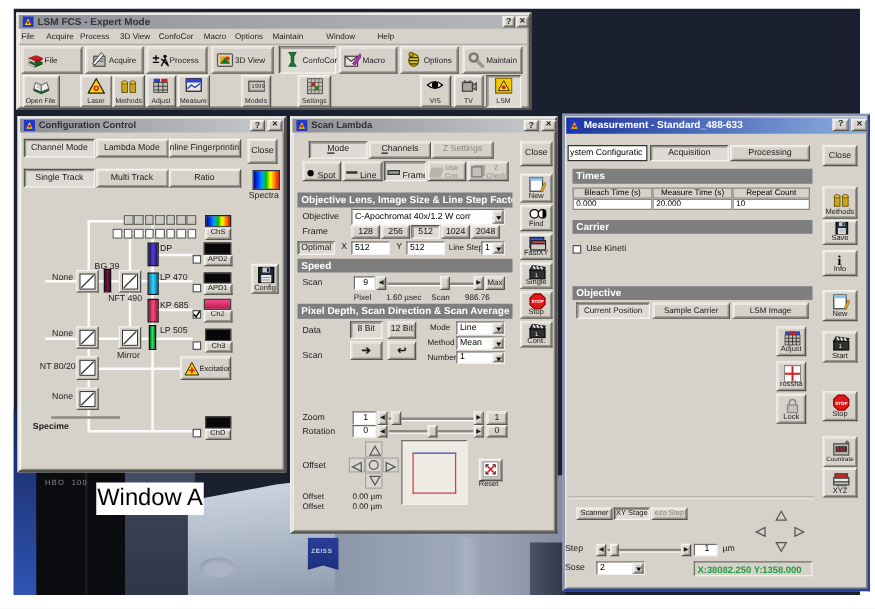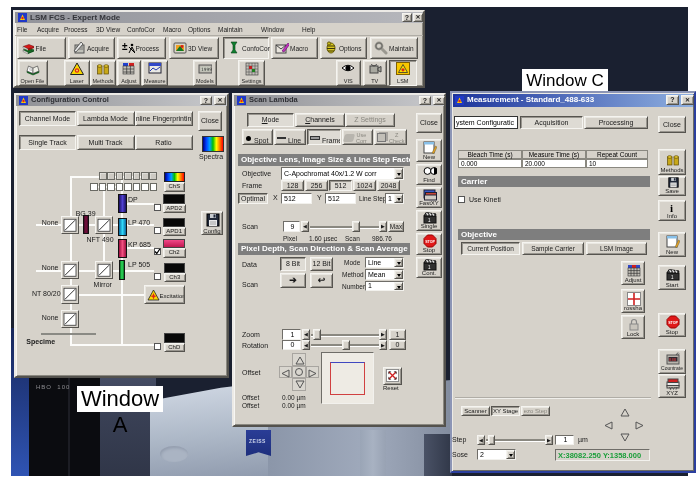--- a/index.html
+++ b/index.html
@@ -20,22 +20,21 @@
 <div style="left:100px;top:366px;width:56px;height:110px;background:linear-gradient(180deg,#485068,#3a4156 40%,#303648)"></div>
 <div class="t" style="left:36px;top:384px;font-size:6px;color:#8e8e92;letter-spacing:1px">HBO&nbsp;&nbsp;100</div>
 <div style="left:150px;top:382px;width:118px;height:94px;background:linear-gradient(175deg,#ccd4e0 10%,#aeb9c8 55%,#909bae);clip-path:polygon(0 20%,60% 6%,100% 0,100% 100%,0 100%)"></div>
 <div style="left:160px;top:446px;width:28px;height:16px;border-radius:50%;background:#aab4c3;box-shadow:inset 1px 2px 3px #939dae"></div>
 <div style="left:268px;top:380px;width:184px;height:96px;background:linear-gradient(90deg,#8b96a9,#a0aabc 55%,#939daf 75%,#828c9e);clip-path:polygon(0 14%,100% 0,100% 100%,0 100%)"></div>
 <div style="left:360px;top:430px;width:26px;height:46px;background:linear-gradient(90deg,#9aa5b6,#a8b2c2,#98a2b3)"></div>
 <div style="left:424px;top:434px;width:28px;height:42px;background:linear-gradient(90deg,#4a5266,#303748)"></div>
 <div style="left:246px;top:430px;width:25px;height:26px;background:linear-gradient(180deg,#2a3d96,#1e2f7d);clip-path:polygon(0 0,100% 0,100% 100%,50% 86%,0 100%)">
       <span style="position:absolute;left:3px;top:9px;color:#cdd4ea;font-size:5px;font-weight:bold;letter-spacing:0.5px;line-height:1">ZEISS</span>
     </div>
-<div style="left:77px;top:386px;width:86px;height:26px;background:#fff;color:#000;font-size:22px;text-align:center;line-height:26px">Window A</div>
-<div style="left:522px;top:69px;width:86px;height:24px;background:#fff;color:#000;font-size:17px;text-align:center;line-height:24px">Window C</div>
+<div style="left:77px;top:386px;width:86px;height:26px;background:#fff;color:#000;font-size:19px;text-align:center;line-height:26px">Window A</div>
 <div class="w" style="left:13px;top:10px;width:412px;height:78px;"></div>
 <div style="left:15px;top:12px;width:408px;height:11px;background:linear-gradient(90deg,#92939a,#b6b7bc)"></div>
 <div style="left:18px;top:13px;width:9px;height:9px;">
       <svg width="9" height="9" viewBox="0 0 9 9" style="position:absolute;left:0;top:0">
         <rect x="0" y="0" width="9" height="9" fill="#2038c8"></rect>
         <path d="M2 7 L4.5 1.5 L7 7 Z" fill="#f8d000"></path>
         <circle cx="4.5" cy="5" r="1.2" fill="#e02020"></circle>
       </svg>
     </div>
 <div class="t" style="left:30px;top:13px;font-size:8px;font-weight:bold;color:#33343a">LSM FCS - Expert Mode</div>
@@ -410,20 +409,21 @@
 <div class="b" style="left:377px;top:180px;width:23px;height:11px;font-size:7px;text-align:center;line-height:9px;">2048</div>
 <div class="bp" style="left:238px;top:192.5px;width:30px;height:11px;font-size:7px;text-align:center;line-height:9px;">Optimal</div>
 <div class="t" style="left:273px;top:194px;font-size:7px;">X</div>
 <div class="e" style="left:281px;top:192.5px;width:31px;height:11px;font-size:7px;line-height:9px;padding-left:2px;">512</div>
 <div class="t" style="left:317px;top:194px;font-size:7px;">Y</div>
 <div class="e" style="left:325px;top:192.5px;width:31px;height:11px;font-size:7px;line-height:9px;padding-left:2px;">512</div>
 <div class="t" style="left:359px;top:194.5px;font-size:6.5px;">Line Step</div>
 <div class="e" style="left:385px;top:192.5px;width:19px;height:11px;font-size:7px;line-height:9px;padding-left:2px">1<div style="position:absolute;right:0;top:0;width:9px;height:9px" class="b">
         <div style="position:absolute;left:2px;top:3px;border-left:2.5px solid transparent;border-right:2.5px solid transparent;border-top:3px solid #000"></div>
       </div></div>
+<div class="h" style="left:238px;top:207px;width:172px;height:11px;font-size:8px;line-height:11px">Speed</div>
 <div class="t" style="left:242px;top:223px;font-size:7px;">Scan</div>
 <div class="e" style="left:283px;top:221px;width:17px;height:11px;font-size:7px;line-height:9px;padding-left:2px;text-align:center">9</div>
 <div class="b" style="left:301px;top:221px;width:8px;height:11px;font-size:5px;text-align:center;line-height:9px;">◀</div>
 <div style="left:310px;top:226px;width:69px;height:2px;background:#8a8880;box-shadow:0 1px 0 #fff"></div>
 <div class="b" style="left:352px;top:221px;width:8px;height:11px;font-size:5px;text-align:center;line-height:9px;"></div>
 <div class="b" style="left:379px;top:221px;width:8px;height:11px;font-size:5px;text-align:center;line-height:9px;">▶</div>
 <div class="b" style="left:388px;top:221px;width:16px;height:11px;font-size:6.5px;text-align:center;line-height:9px;">Max</div>
 <div class="t" style="left:283px;top:235px;font-size:6.5px;">Pixel</div>
 <div class="t" style="left:309px;top:235px;font-size:6.5px;">1.60 µsec</div>
 <div class="t" style="left:345px;top:235px;font-size:6.5px;">Scan</div>
@@ -557,20 +557,21 @@
         <circle cx="4.5" cy="5" r="1.2" fill="#e02020"></circle>
       </svg>
     </div>
 <div class="t" style="left:467px;top:95px;font-size:8px;font-weight:bold;color:#fff">Measurement - Standard_488-633</div>
 <div class="b" style="left:666px;top:95px;width:13px;height:10px;font-size:7px;text-align:center;line-height:8px;font-weight:bold">?</div>
 <div class="b" style="left:681px;top:95px;width:13px;height:10px;font-size:6px;text-align:center;line-height:8px;font-weight:bold">✕</div>
 <div style="left:454px;top:116px;width:64px;height:13px;background:#fff;border:1px solid #333;font-size:7px;line-height:12px;padding-left:1px;overflow:hidden;white-space:nowrap">ystem Configuratic</div>
 <div class="bp" style="left:520px;top:116px;width:63px;height:13px;font-size:7px;text-align:center;line-height:11px;">Acquisition</div>
 <div class="b" style="left:584px;top:116px;width:64px;height:13px;font-size:7px;text-align:center;line-height:11px;">Processing</div>
 <div class="b" style="left:658px;top:116px;width:28px;height:17px;font-size:7px;text-align:center;line-height:15px;">Close</div>
+<div class="h" style="left:458px;top:135px;width:192px;height:12px;font-size:8px;line-height:12px">Times</div>
 <div style="left:458px;top:150px;width:64px;height:9px;background:#d6d2ca;border:1px solid #8a8880;font-size:6.5px;text-align:center;line-height:8px">Bleach Time (s)</div>
 <div style="left:522px;top:150px;width:64px;height:9px;background:#d6d2ca;border:1px solid #8a8880;font-size:6.5px;text-align:center;line-height:8px">Measure Time (s)</div>
 <div style="left:586px;top:150px;width:62px;height:9px;background:#d6d2ca;border:1px solid #8a8880;font-size:6.5px;text-align:center;line-height:8px">Repeat Count</div>
 <div style="left:458px;top:159px;width:64px;height:9px;background:#fff;border:1px solid #8a8880;font-size:6.5px;line-height:8px;padding-left:2px">0.000</div>
 <div style="left:522px;top:159px;width:64px;height:9px;background:#fff;border:1px solid #8a8880;font-size:6.5px;line-height:8px;padding-left:2px">20.000</div>
 <div style="left:586px;top:159px;width:62px;height:9px;background:#fff;border:1px solid #8a8880;font-size:6.5px;line-height:8px;padding-left:2px">10</div>
 <div class="h" style="left:458px;top:176px;width:192px;height:11px;font-size:8px;line-height:11px">Carrier</div>
 <div class="c" style="left:458px;top:196px;width:7px;height:7px;"></div>
 <div class="t" style="left:469px;top:196px;font-size:7px;">Use Kineti</div>
 <div class="h" style="left:458px;top:229px;width:192px;height:11px;font-size:8px;line-height:11px">Objective</div>

